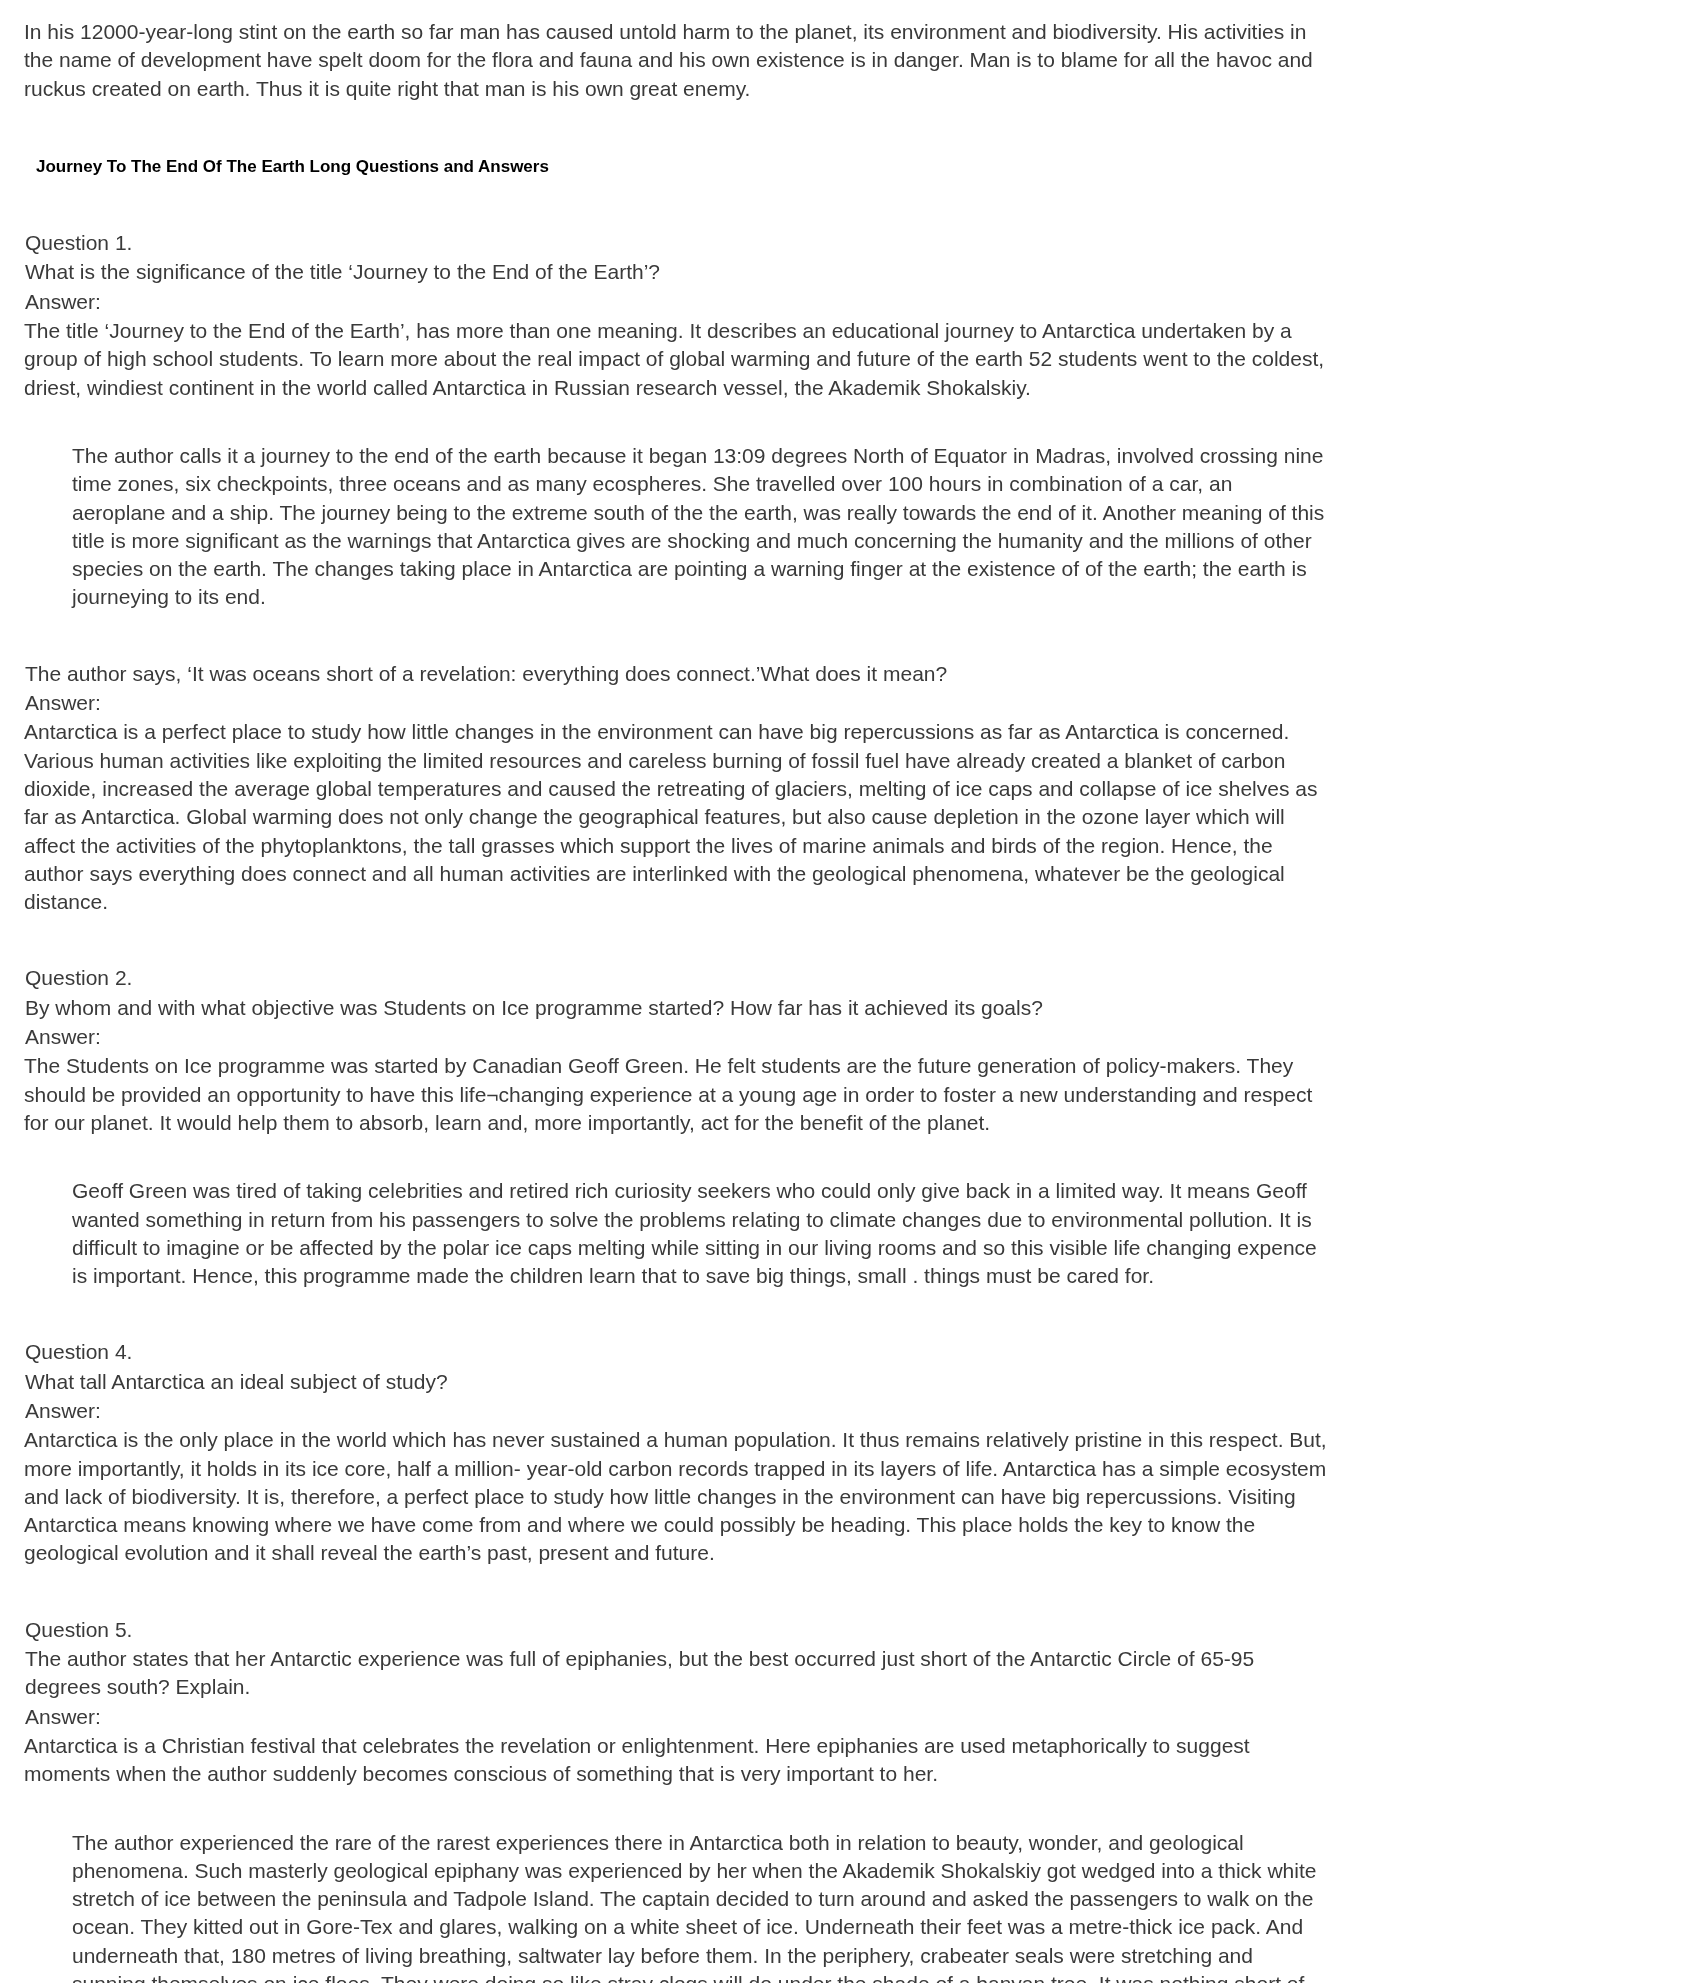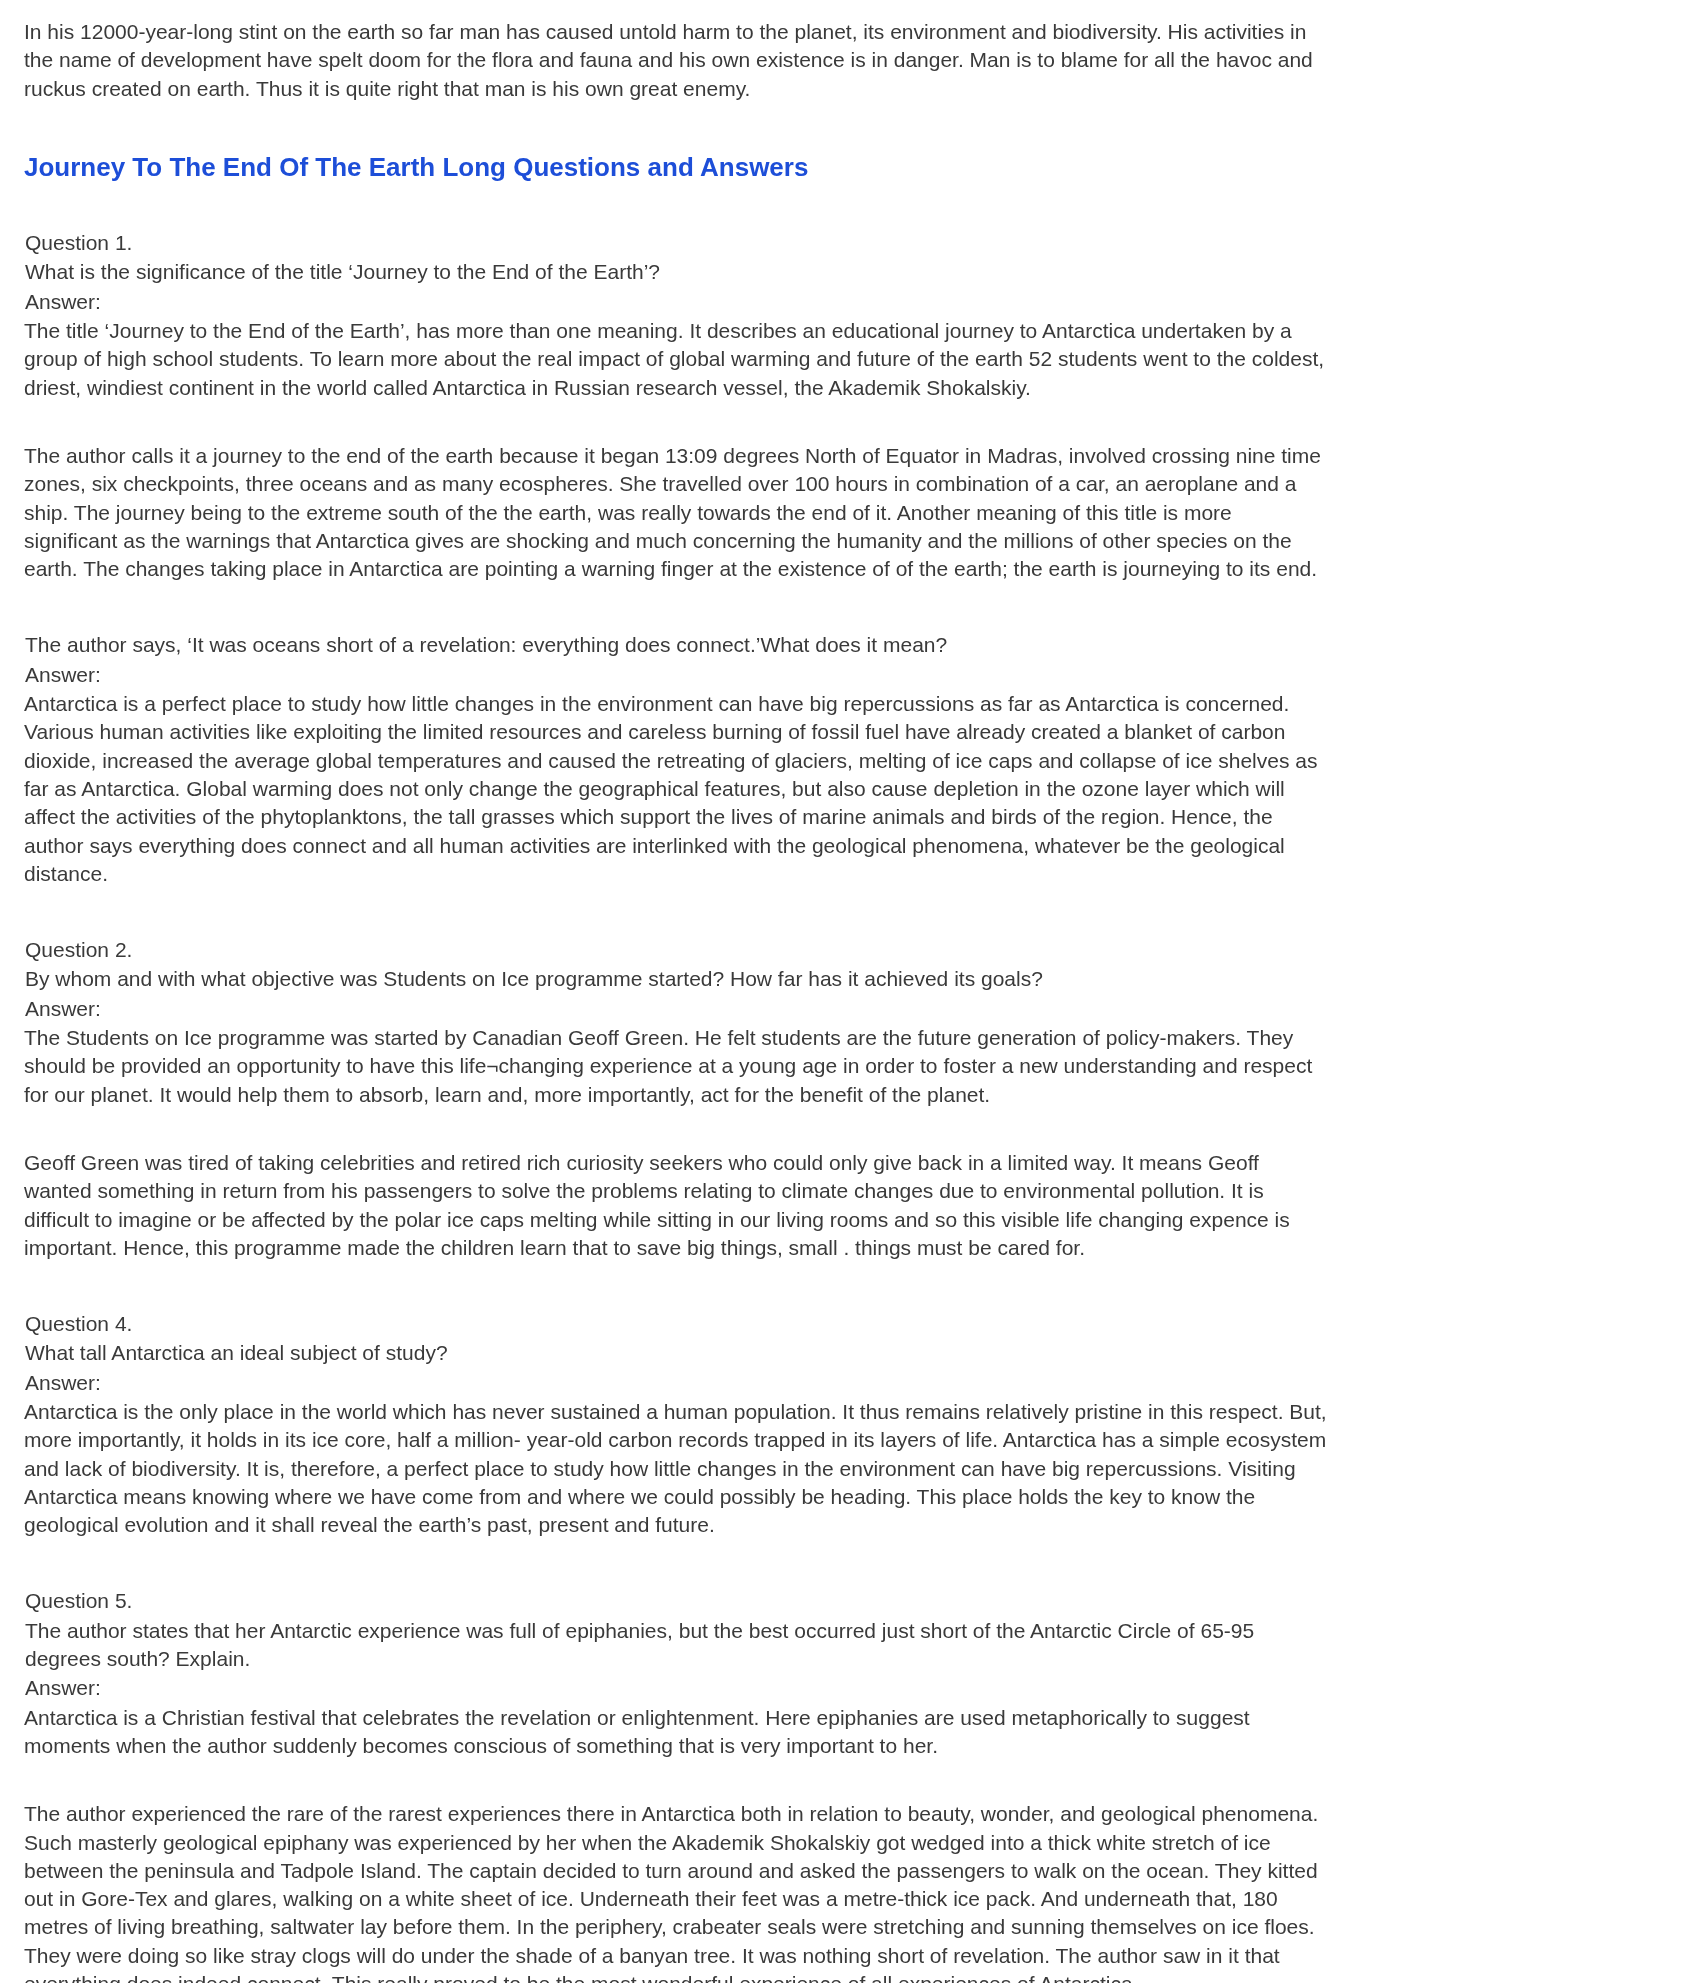--- a/index.html
+++ b/index.html
@@ -16,34 +16,35 @@
     line-height: 28.3px;
     color: #3a3a3a;
     background: #ffffff;
     text-align: left;
     letter-spacing: 0;
   }
   .para {
     margin: 0;
   }
   .doc-heading {
-    font-size: 26px;
+    font-size: 17px;
     line-height: 28.3px;
     font-weight: bold;
-    color: #1d4ed8;
-    margin: 50px 0 0 0;
+    color: #000000;
+    margin: 50px 0 0 12px;
   }
   .qa-block {
     margin-top: 48px;
   }
   .qa-line {
     margin: 1px;
   }
   .follow-para {
     margin-top: 40px;
+    margin-left: 48px;
   }
 </style>
 </head>
 <body>
 
 <div class="doc">
 
   <p class="para">In his 12000-year-long stint on the earth so far man has caused untold harm to the planet, its environment and biodiversity. His activities in the name of development have spelt doom for the flora and fauna and his own existence is in danger. Man is to blame for all the havoc and ruckus created on earth. Thus it is quite right that man is his own great enemy.</p>
 
   <h2 class="doc-heading">Journey To The End Of The Earth Long Questions and Answers</h2>

